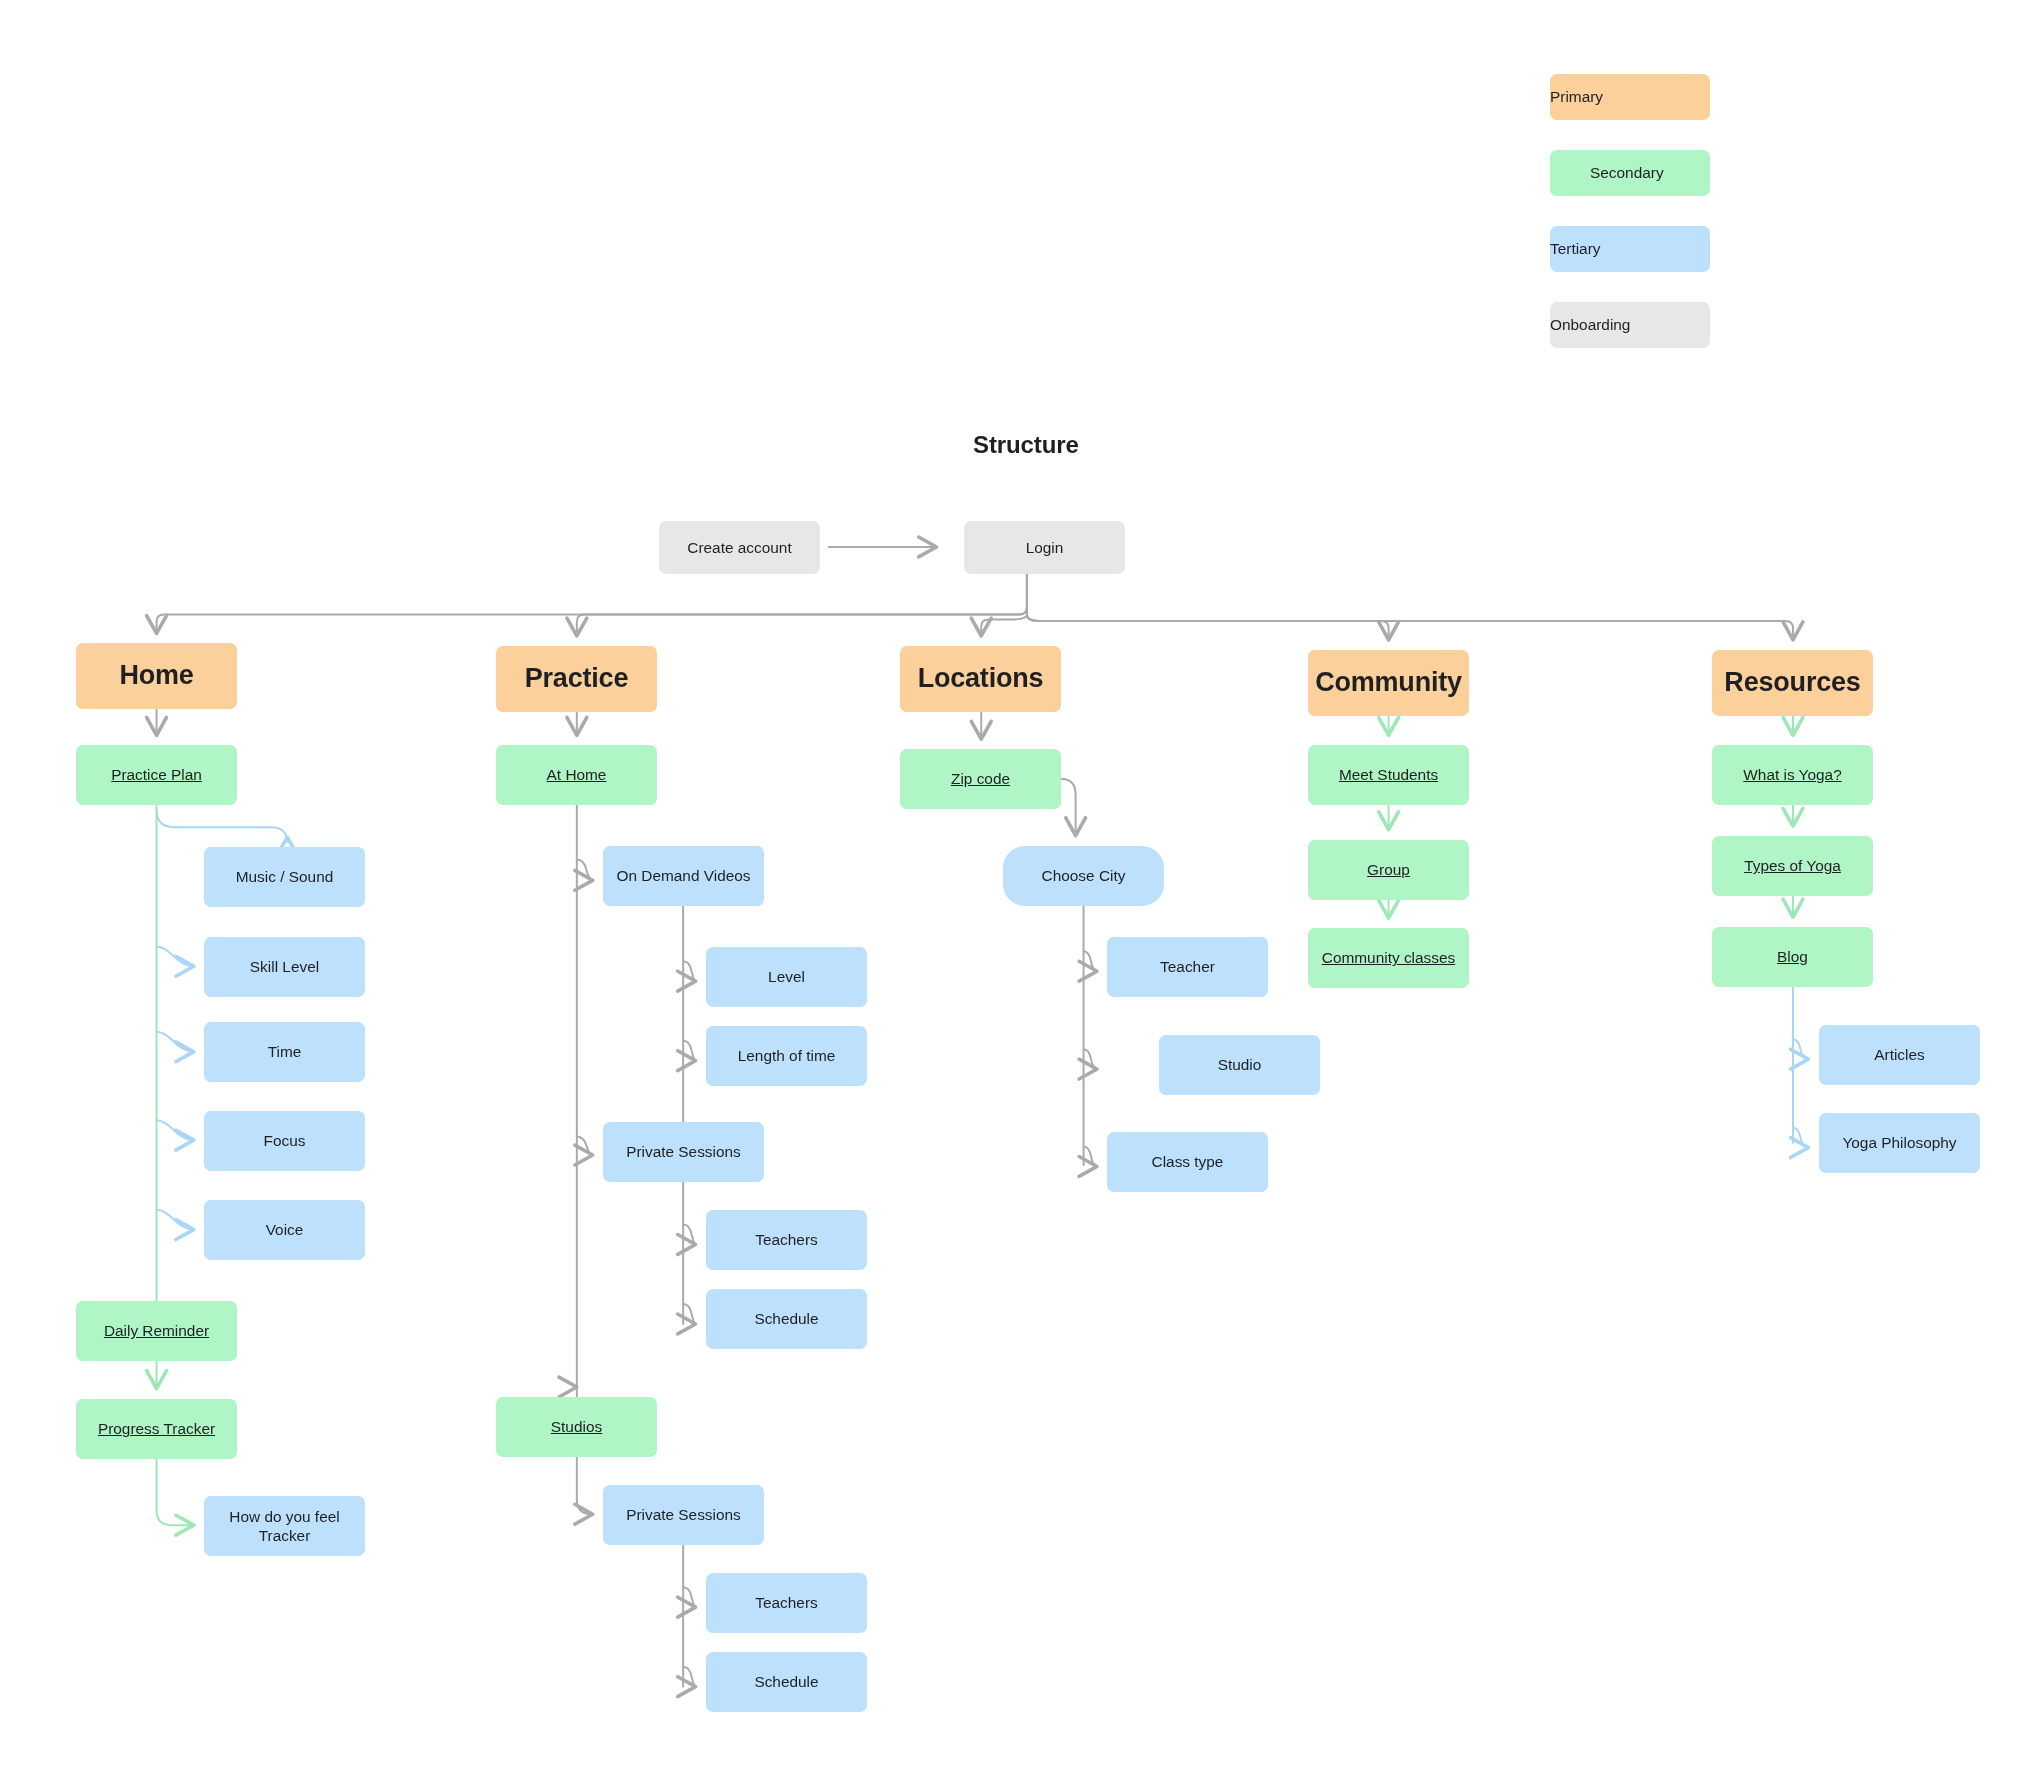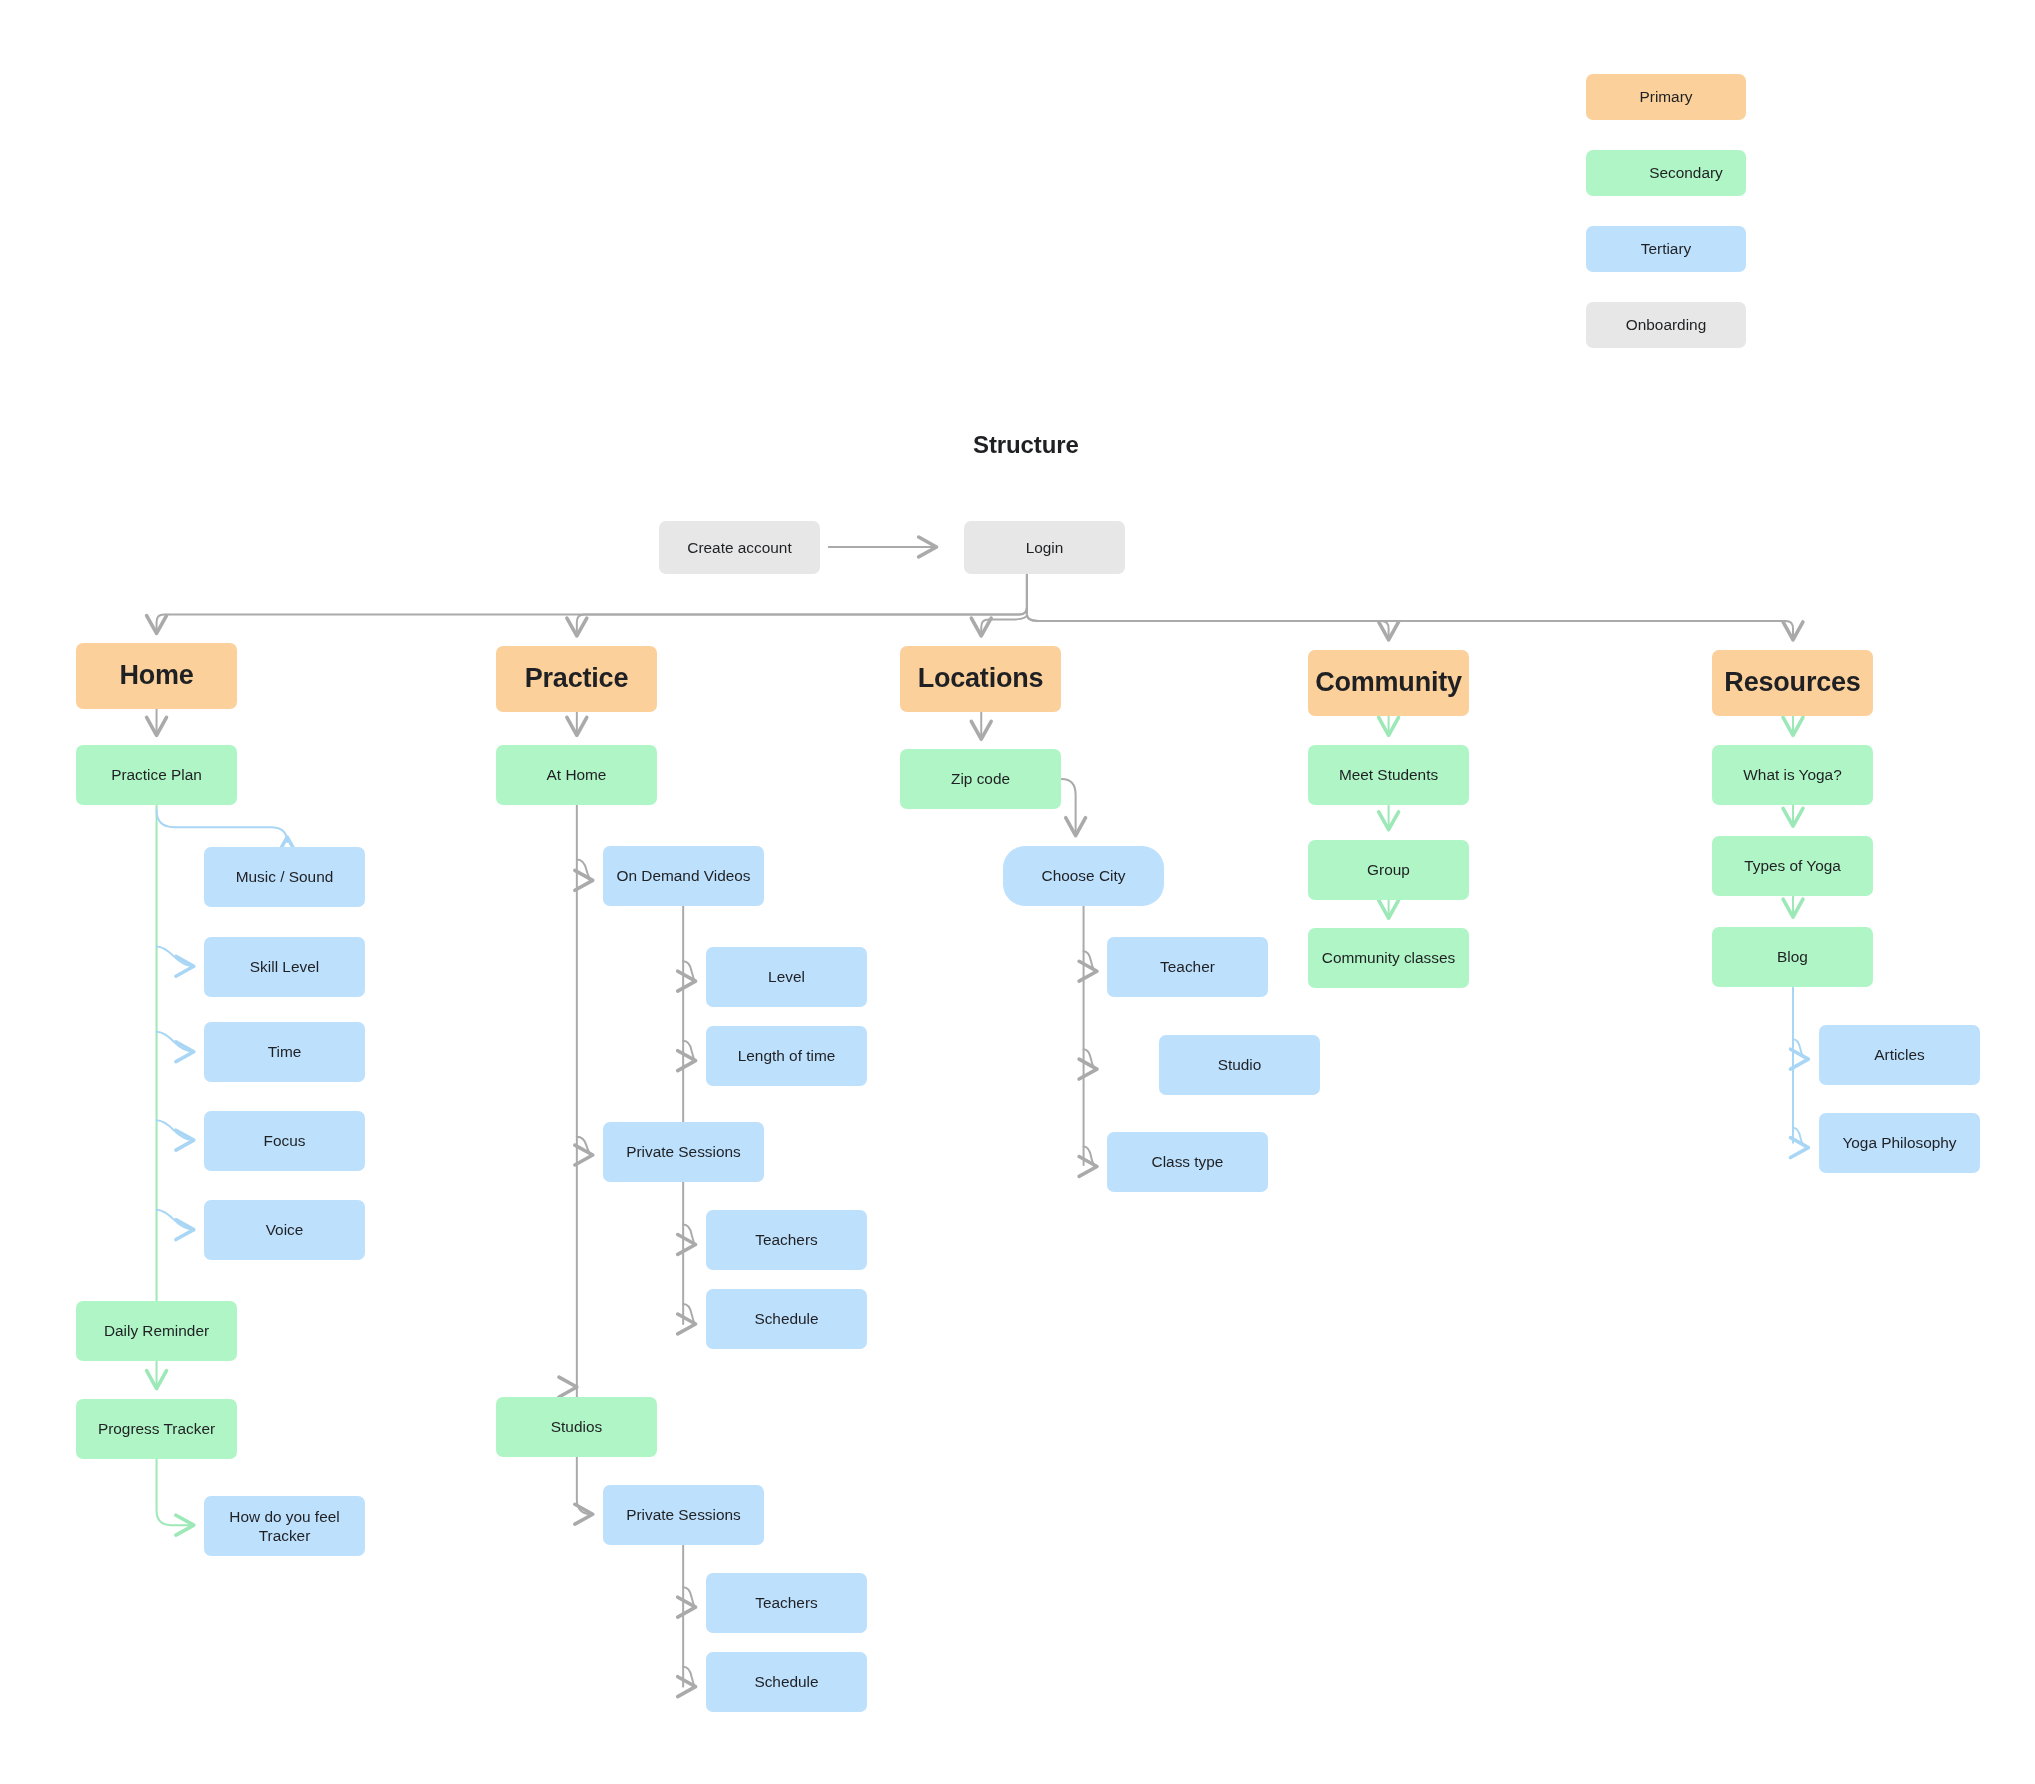--- a/index.html
+++ b/index.html
@@ -1,27 +1,27 @@
 <!DOCTYPE html>
 <html style="font-size:8px"><head>
 <meta charset="utf-8">
 <style>
   html,body{margin:0;padding:0;background:#ffffff;}
   body{font-family:"Liberation Sans","DejaVu Sans",sans-serif;color:#1f2023;}
   #canvas{position:relative;width:2035px;height:1784px;background:#ffffff;overflow:hidden;}
   svg.wires{position:absolute;left:0;top:0;width:2035px;height:1784px;pointer-events:none;}
   .node{position:absolute;box-sizing:border-box;border-radius:7px;display:flex;align-items:center;justify-content:center;text-align:center;line-height:1.25;padding:3px 5px;}
   .node.primary{background:#FBD09B;}
-  .node.secondary{background:#AFF5C5;}
+  .node.secondary{background:#AFF5C5;text-decoration:underline;}
   .node.tertiary{background:#BDE0FD;}
   .node.onboarding{background:#E7E7E7;}
   .node .lbl{display:block;width:100%;}
   .t-primary{font-size:27px;font-weight:700;letter-spacing:-0.2px;}
   .t-normal{font-size:15.4px;font-weight:400;}
-  .legend-item{position:absolute;box-sizing:border-box;border-radius:7px;display:flex;align-items:center;justify-content:center;font-size:15.4px;margin-left:36px;}
+  .legend-item{position:absolute;box-sizing:border-box;border-radius:7px;display:flex;align-items:center;font-size:15.4px;}
   #page-title{position:absolute;font-size:24px;font-weight:700;letter-spacing:-0.1px;}
 </style>
 </head>
 <body>
 
 <div id="canvas" style="width: 2035px; height: 1784px; background: rgb(255, 255, 255);">
 
   <div id="page-title" style="left: 973px; top: 431px; color: rgb(31, 32, 35);">Structure</div>
 
   <div id="legend">

